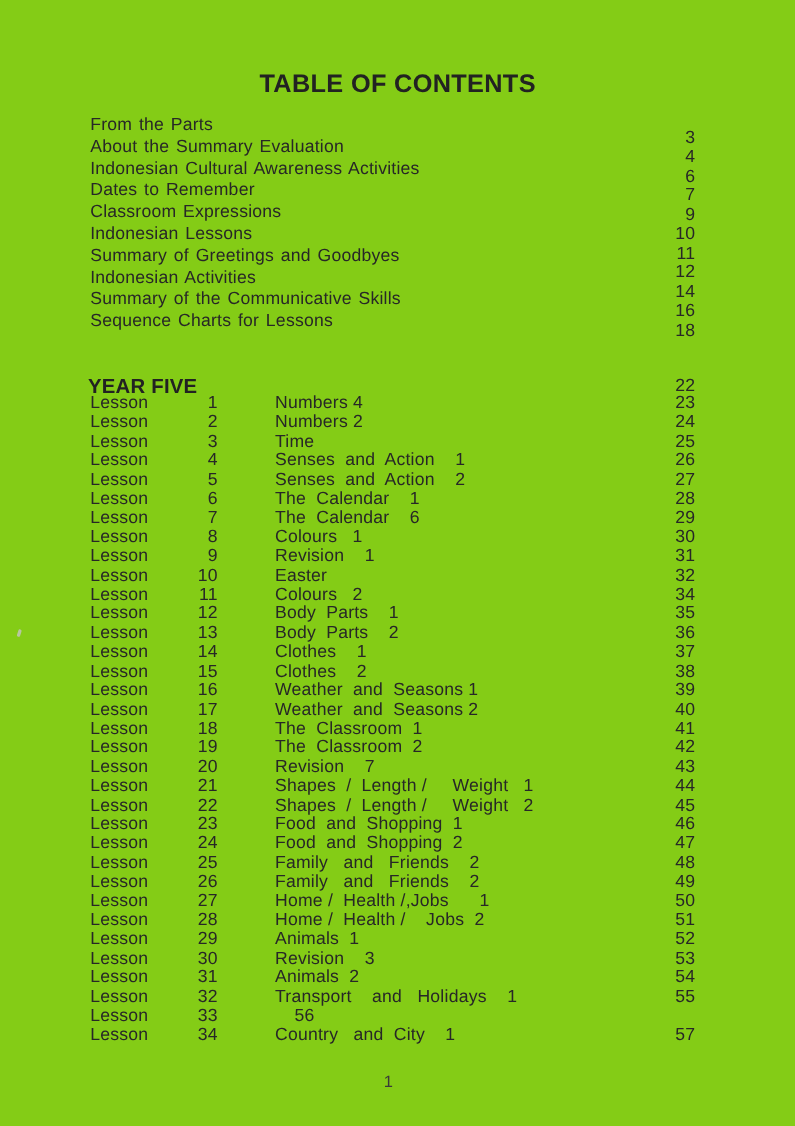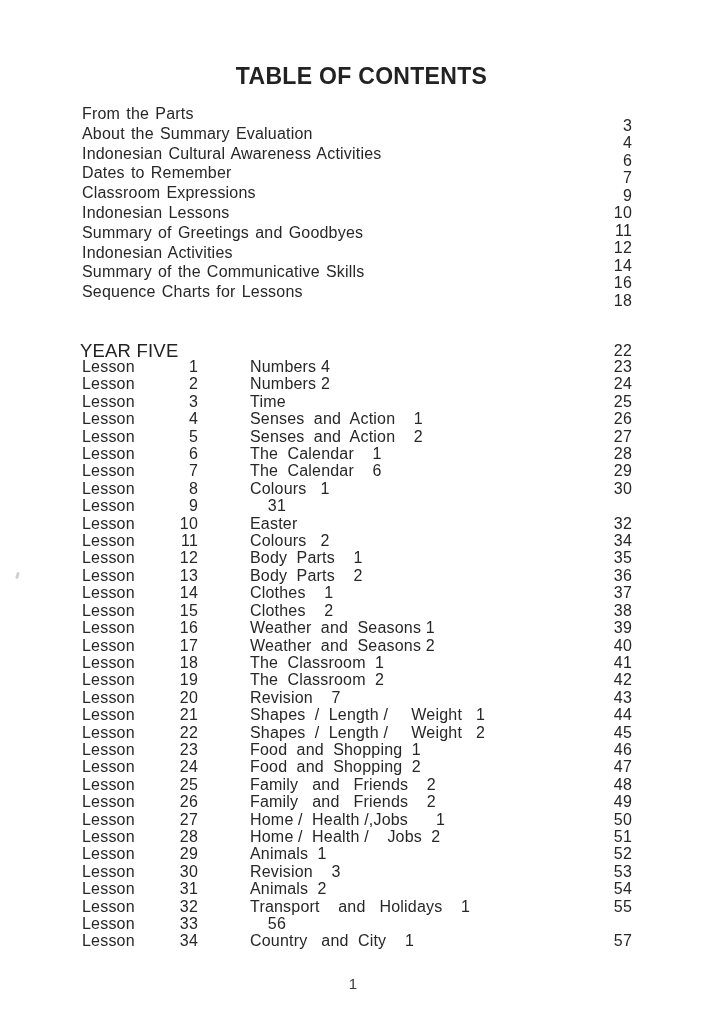--- a/index.html
+++ b/index.html
@@ -1,19 +1,19 @@
 <!DOCTYPE html>
 <html><head>
 <meta charset="utf-8">
 <style>
   html,body { margin:0; padding:0; background:#e9e9e9; }
   .page {
     position:relative;
     width:723px; height:1024px;
-    background:#ffffff;
+    background:#84cc16;
     font-family:"Liberation Sans", sans-serif;
     color:#272727;
     overflow:hidden;
     margin:0 auto;
   }
   .page-title {
     position:absolute;
     top:63px; left:0; right:0;
     text-align:center;
     font-size:23px;
@@ -35,21 +35,21 @@
     width:80px;
     text-align:right;
     font-size:16px;
     line-height:17.45px;
     letter-spacing:0.2px;
   }
   .year-heading {
     position:absolute;
     left:80px; top:340px;
     font-size:18.5px;
-    font-weight:normal;
+    font-weight:bold;
     letter-spacing:0.2px;
     color:#222;
   }
   .year-page {
     position:absolute;
     left:552px; top:342px;
     width:80px;
     text-align:right;
     font-size:16px;
     letter-spacing:0.2px;
@@ -130,21 +130,21 @@
 
   <div class="lessons">
       <div class="lesson-row"><span class="lesson-word">Lesson</span><span class="lesson-num">1</span><span class="lesson-title">Numbers 4</span><span class="lesson-page">23</span></div>
       <div class="lesson-row"><span class="lesson-word">Lesson</span><span class="lesson-num">2</span><span class="lesson-title">Numbers 2</span><span class="lesson-page">24</span></div>
       <div class="lesson-row"><span class="lesson-word">Lesson</span><span class="lesson-num">3</span><span class="lesson-title">Time</span><span class="lesson-page">25</span></div>
       <div class="lesson-row"><span class="lesson-word">Lesson</span><span class="lesson-num">4</span><span class="lesson-title">Senses  and  Action    1</span><span class="lesson-page">26</span></div>
       <div class="lesson-row"><span class="lesson-word">Lesson</span><span class="lesson-num">5</span><span class="lesson-title">Senses  and  Action    2</span><span class="lesson-page">27</span></div>
       <div class="lesson-row"><span class="lesson-word">Lesson</span><span class="lesson-num">6</span><span class="lesson-title">The  Calendar    1</span><span class="lesson-page">28</span></div>
       <div class="lesson-row"><span class="lesson-word">Lesson</span><span class="lesson-num">7</span><span class="lesson-title">The  Calendar    6</span><span class="lesson-page">29</span></div>
       <div class="lesson-row"><span class="lesson-word">Lesson</span><span class="lesson-num">8</span><span class="lesson-title">Colours   1</span><span class="lesson-page">30</span></div>
-      <div class="lesson-row"><span class="lesson-word">Lesson</span><span class="lesson-num">9</span><span class="lesson-page">31</span></div>
+      <div class="lesson-row"><span class="lesson-word">Lesson</span><span class="lesson-num">9</span><span class="lesson-title">Revision    1</span><span class="lesson-page">31</span></div>
       <div class="lesson-row"><span class="lesson-word">Lesson</span><span class="lesson-num">10</span><span class="lesson-title">Easter</span><span class="lesson-page">32</span></div>
       <div class="lesson-row"><span class="lesson-word">Lesson</span><span class="lesson-num">11</span><span class="lesson-title">Colours   2</span><span class="lesson-page">34</span></div>
       <div class="lesson-row"><span class="lesson-word">Lesson</span><span class="lesson-num">12</span><span class="lesson-title">Body  Parts    1</span><span class="lesson-page">35</span></div>
       <div class="lesson-row"><span class="lesson-word">Lesson</span><span class="lesson-num">13</span><span class="lesson-title">Body  Parts    2</span><span class="lesson-page">36</span></div>
       <div class="lesson-row"><span class="lesson-word">Lesson</span><span class="lesson-num">14</span><span class="lesson-title">Clothes    1</span><span class="lesson-page">37</span></div>
       <div class="lesson-row"><span class="lesson-word">Lesson</span><span class="lesson-num">15</span><span class="lesson-title">Clothes    2</span><span class="lesson-page">38</span></div>
       <div class="lesson-row"><span class="lesson-word">Lesson</span><span class="lesson-num">16</span><span class="lesson-title">Weather  and  Seasons 1</span><span class="lesson-page">39</span></div>
       <div class="lesson-row"><span class="lesson-word">Lesson</span><span class="lesson-num">17</span><span class="lesson-title">Weather  and  Seasons 2</span><span class="lesson-page">40</span></div>
       <div class="lesson-row"><span class="lesson-word">Lesson</span><span class="lesson-num">18</span><span class="lesson-title">The  Classroom  1</span><span class="lesson-page">41</span></div>
       <div class="lesson-row"><span class="lesson-word">Lesson</span><span class="lesson-num">19</span><span class="lesson-title">The  Classroom  2</span><span class="lesson-page">42</span></div>

